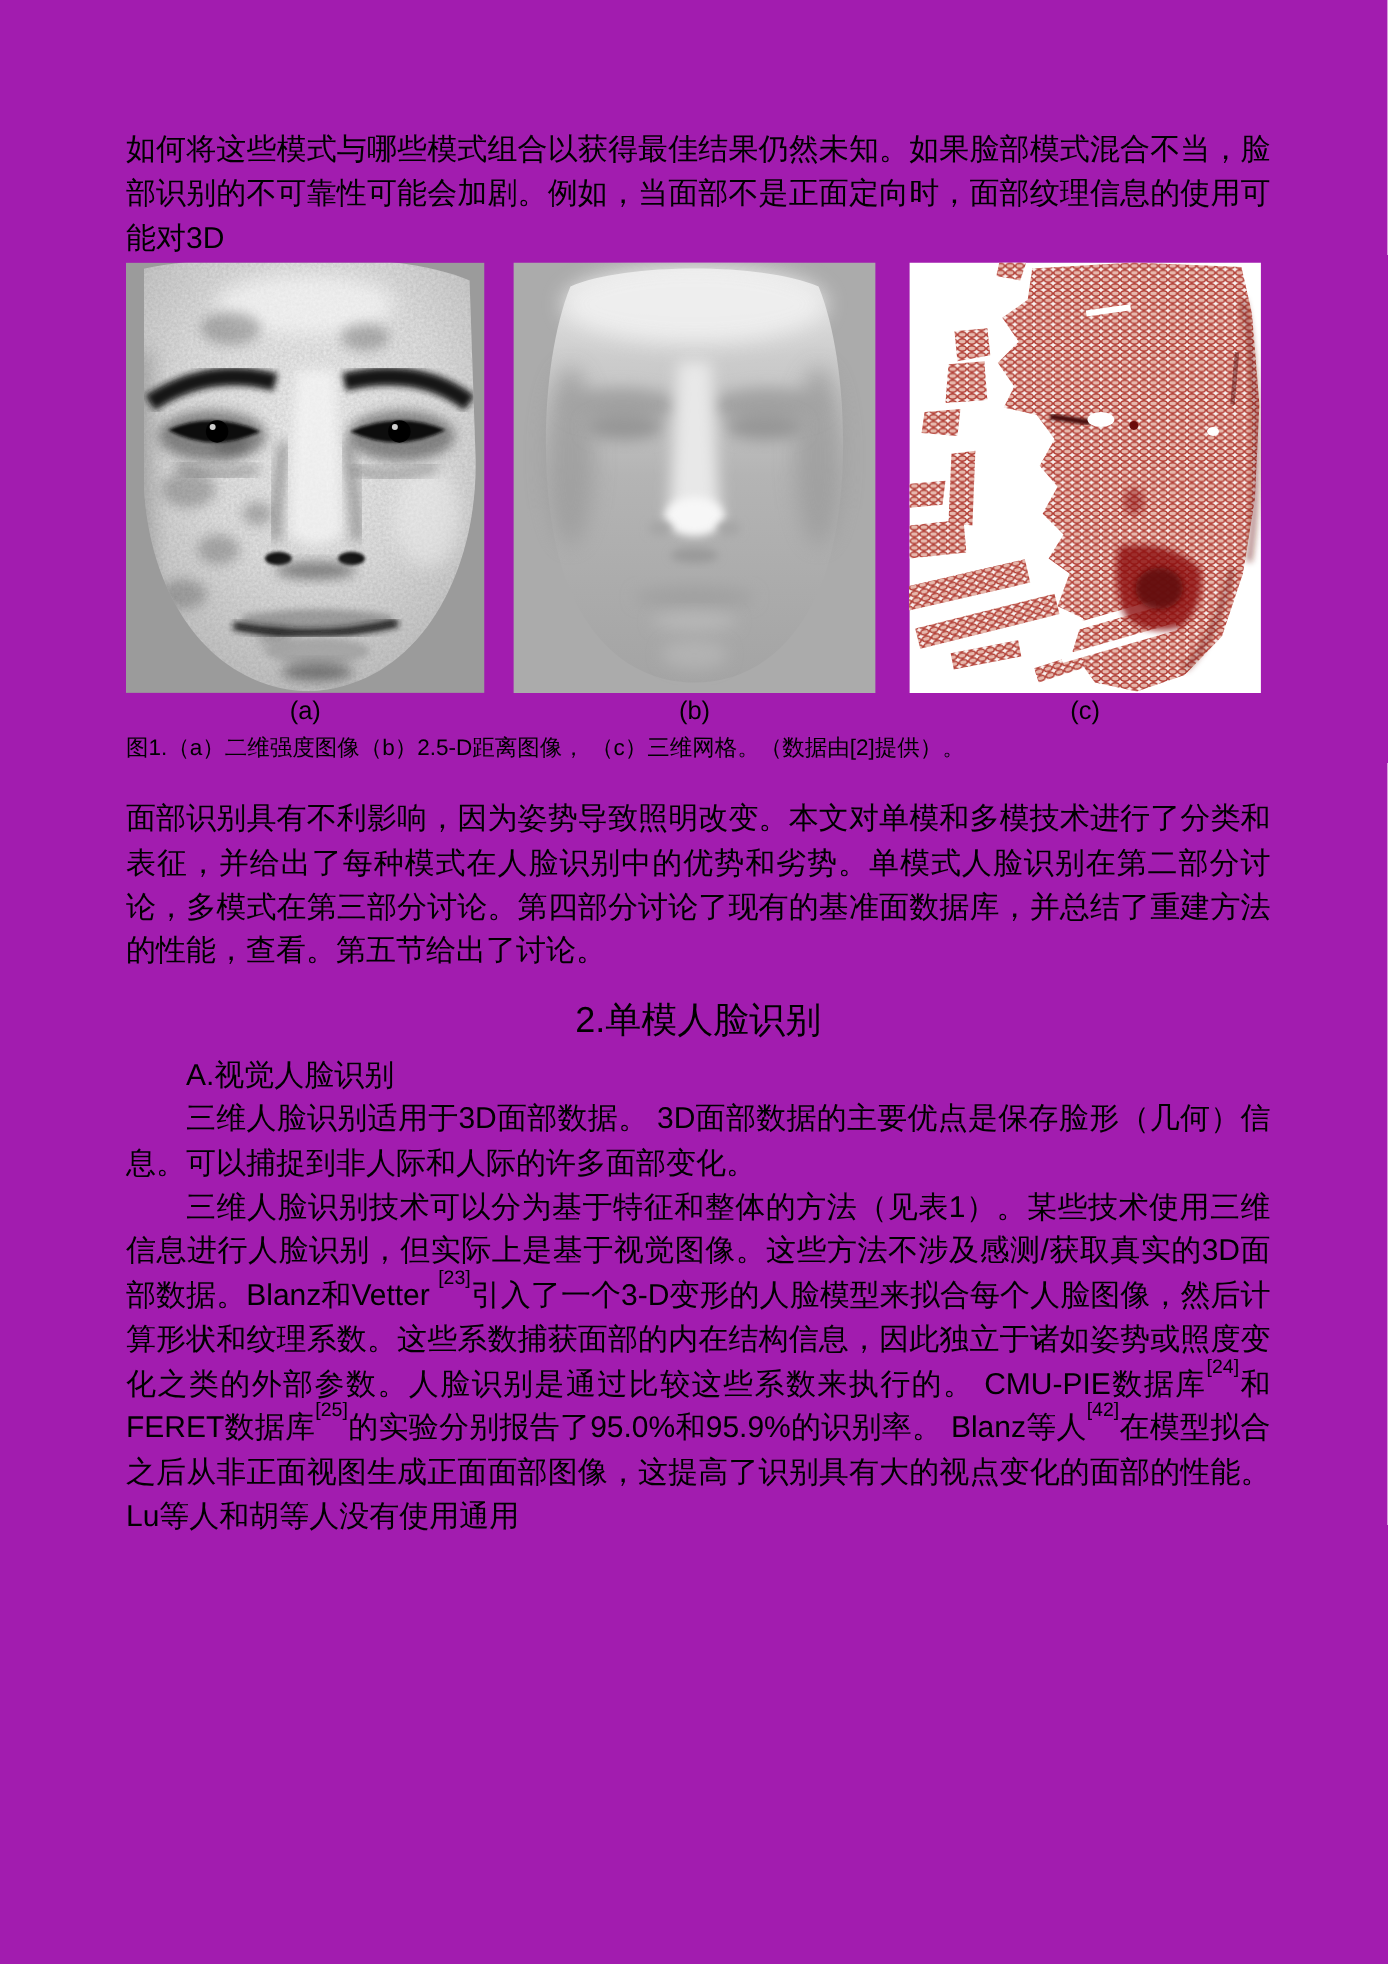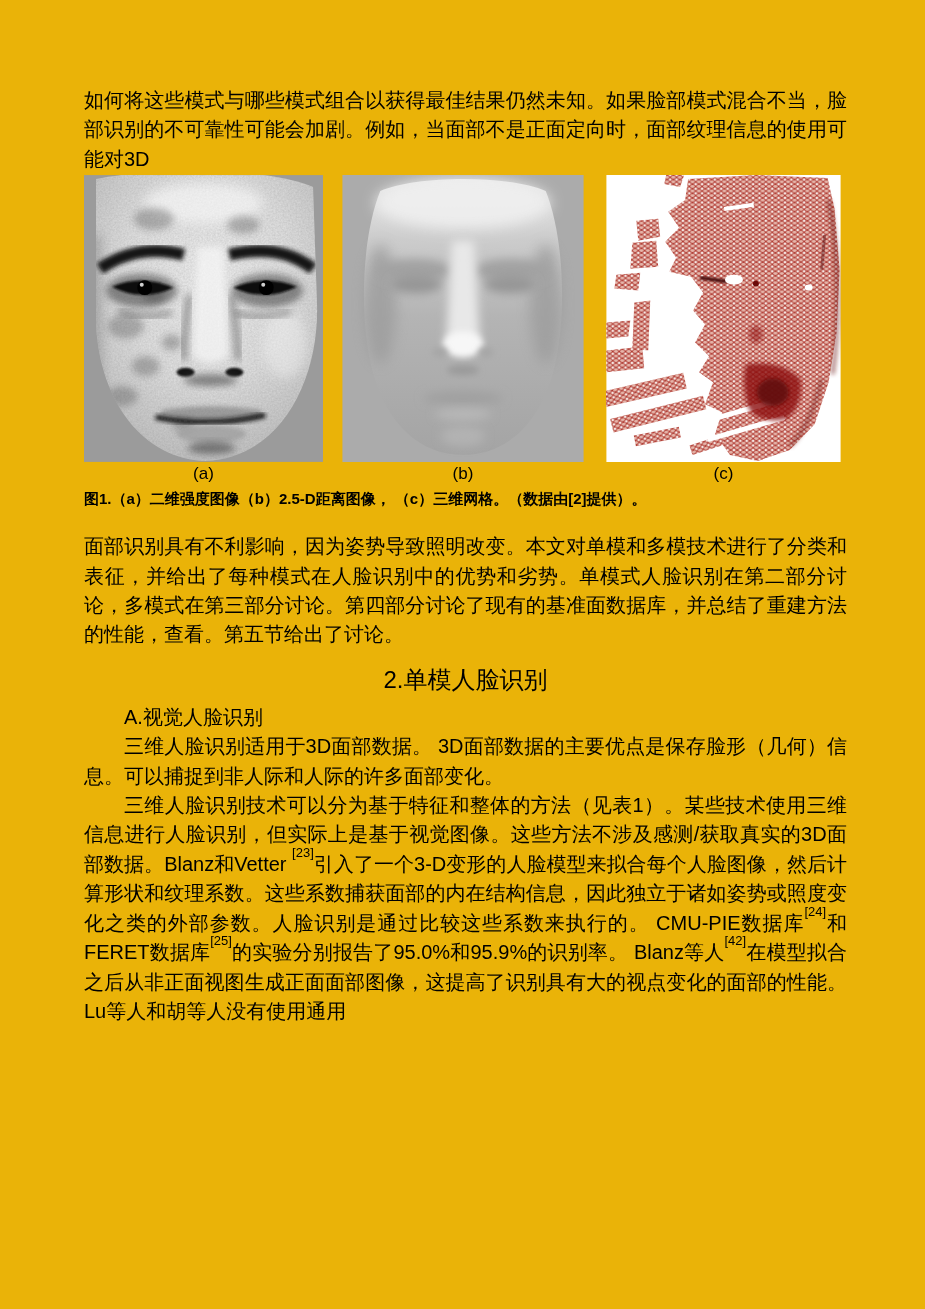--- a/index.html
+++ b/index.html
@@ -1,20 +1,20 @@
 <!DOCTYPE html>
 <html lang="zh"><head>
 <meta charset="utf-8">
 <style>
   html, body { margin: 0; padding: 0; background: #ffffff; }
   .page {
     position: relative;
     width: 925px;
     height: 1309px;
-    background: #eab308;
+    background: #a21caf;
     font-family: "Liberation Sans", "DejaVu Sans", sans-serif;
     color: #000000;
     overflow: hidden;
   }
   .content {
     position: absolute;
     left: 84px;
     top: 0;
     width: 763px;
   }
@@ -28,21 +28,21 @@
   p.first { margin-top: 86px; }
   p.ind  { text-indent: 40px; }
   .fig-row { display: flex; margin-top: 1px; }
   .fig-img-a { width: 239px; height: 287px; }
   .fig-img-b { width: 242px; height: 287px; margin-left: 19px; }
   .fig-img-c { width: 235px; height: 287px; margin-left: 22px; }
   .fig-labels { display: flex; margin-top: 2px; font-size: 17px; line-height: 20px; }
   .fig-labels .la { width: 239px; text-align: center; }
   .fig-labels .lb { width: 242px; margin-left: 19px; text-align: center; }
   .fig-labels .lc { width: 235px; margin-left: 22px; text-align: center; }
-  .fig-caption { font-size: 15px; line-height: 19px; margin-top: 5px; font-weight: bold; }
+  .fig-caption { font-size: 15px; line-height: 19px; margin-top: 5px; }
   p.after-fig { margin-top: 24px; }
   h2.section-heading {
     font-size: 24px;
     font-weight: normal;
     text-align: center;
     margin: 14px 0 7px 0;
   }
   .sub-title {
     font-size: 20px;
     line-height: 29.4px;

